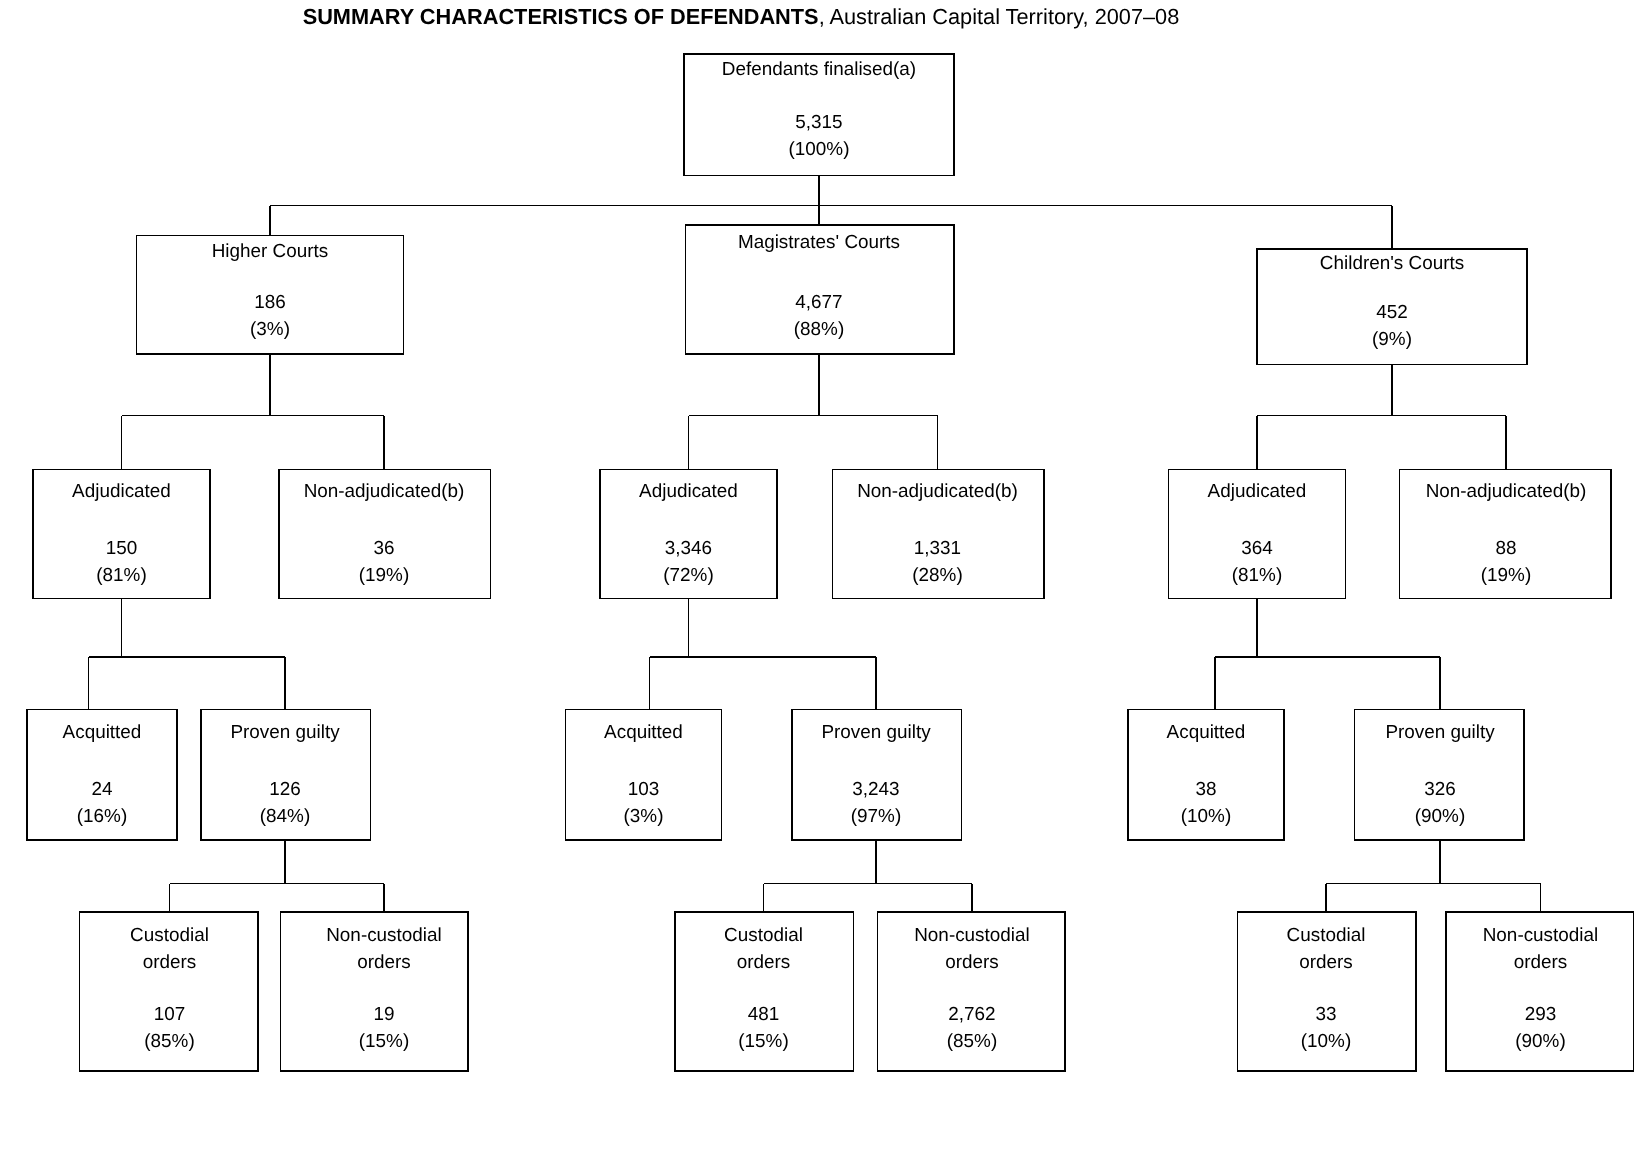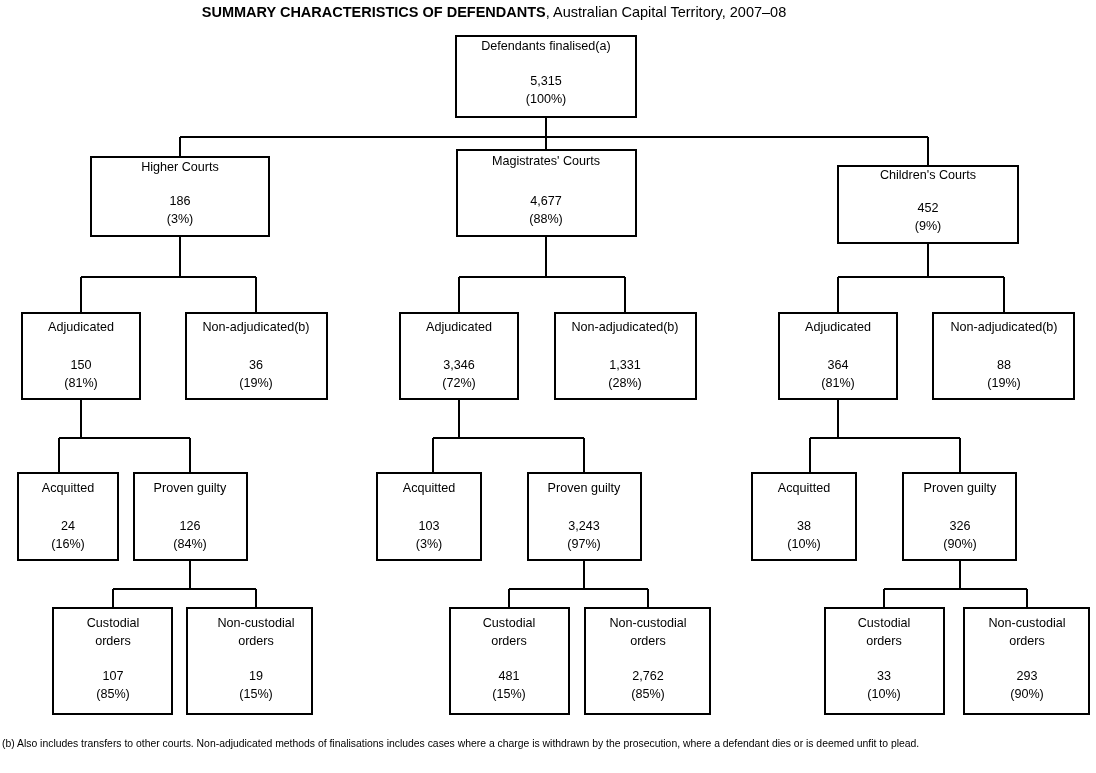--- a/index.html
+++ b/index.html
@@ -247,14 +247,13 @@
     <rect class="node-box" x="964" y="608" width="125" height="106"></rect>
     <text x="1027" y="627">Non-custodial</text>
     <text x="1027" y="645">orders</text>
     <text x="1027" y="680">293</text>
     <text x="1027" y="698">(90%)</text>
   </g>
 
 </svg>
 
 <div class="footnotes">
-  <div>(b) Also includes transfers to other courts. Non-adjudicated methods of finalisations includes cases where a charge is withdrawn by the prosecution, where a defendant dies or is deemed unfit to plead.</div>
 </div>
 
 </body></html>

